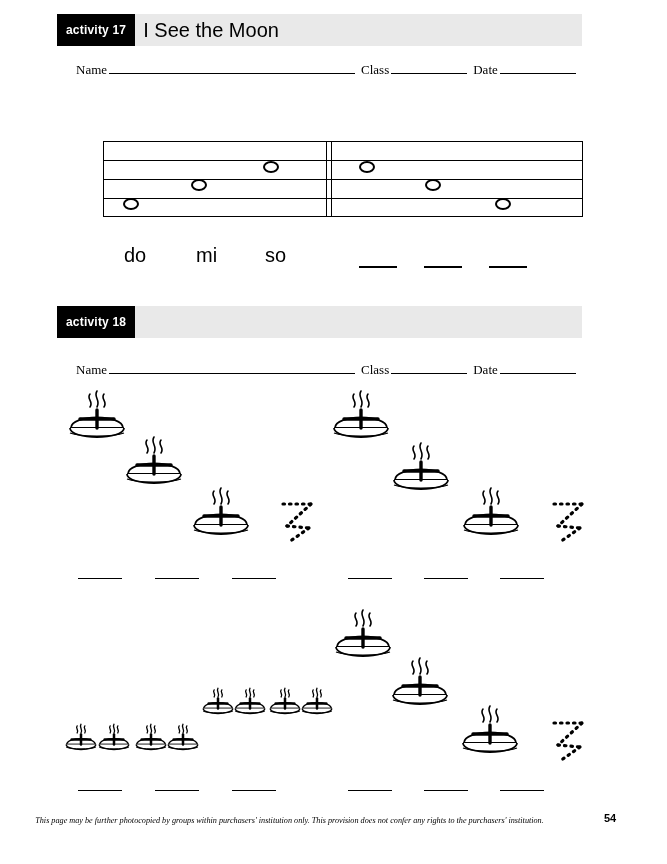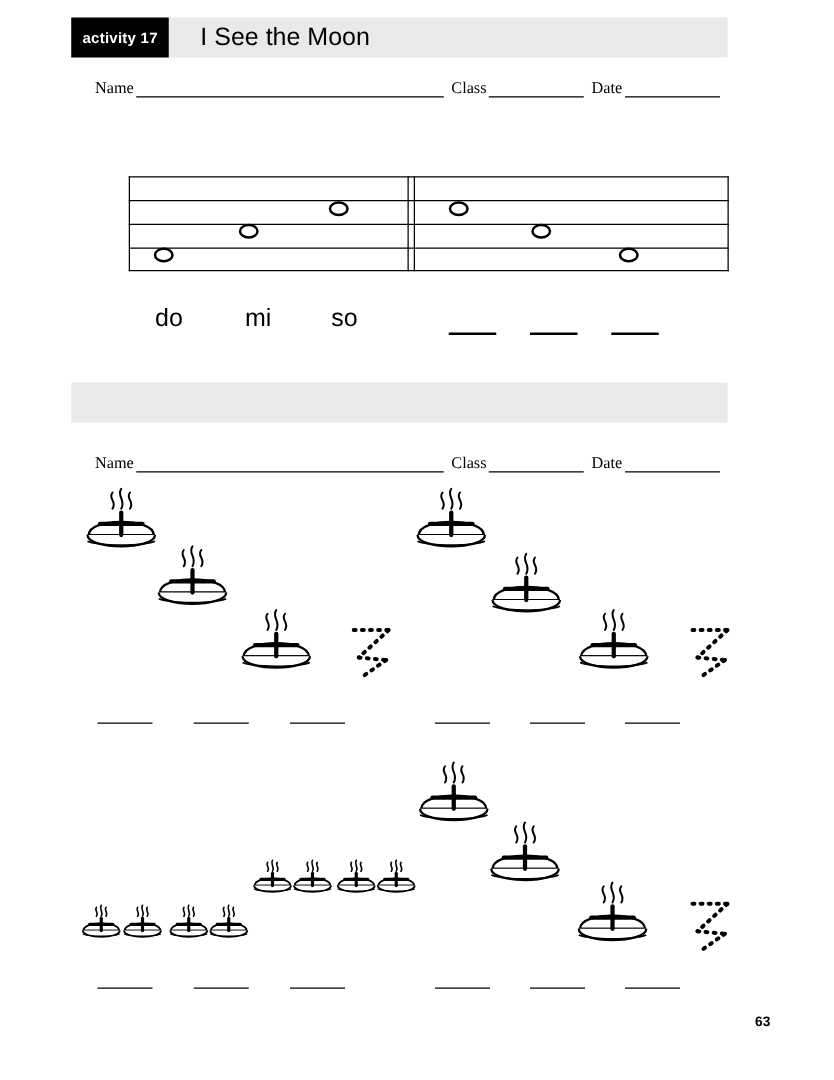--- a/index.html
+++ b/index.html
@@ -40,32 +40,32 @@
     align-items: center;
     padding: 0 9px;
     letter-spacing: 0.2px;
     white-space: nowrap;
   }
   .activity-title {
     font-family: "Liberation Sans", sans-serif;
     font-size: 20px;
     display: flex;
     align-items: center;
-    padding-left: 25px;
+    padding-left: 8px;
     color: #000;
     white-space: nowrap;
   }
 
   
   .nameline {
     position: absolute;
     font-family: "Liberation Serif", serif;
     font-size: 13px;
     display: flex;
-    align-items: flex-end;
+    align-items: flex-start;
     white-space: nowrap;
   }
   .nameline .lbl { margin-right: 1px; }
   .nameline .rule {
     display: inline-block;
     border-bottom: 1px solid #000;
     height: 11px;
     margin: 0 6px 0 1px;
   }
 
@@ -188,20 +188,21 @@
 
   <div class="solfege" style="left:124px; top:244px;">do</div>
   <div class="solfege" style="left:196px; top:244px;">mi</div>
   <div class="solfege" style="left:265px; top:244px;">so</div>
 
   <div class="blank-line" style="left:359px; top:266px; width:38px;"></div>
   <div class="blank-line" style="left:424px; top:266px; width:38px;"></div>
   <div class="blank-line" style="left:489px; top:266px; width:38px;"></div>
 
   <div class="activity-bar" style="left:57px; top:306px; width:525px;">
+    <div class="activity-tag">activity 18</div>
   </div>
 
   <div class="nameline" style="left:76px; top:362px;">
     <span class="lbl">Name</span>
     <span class="rule" style="width:246px;"></span>
     <span class="lbl">Class</span>
     <span class="rule" style="width:76px;"></span>
     <span class="lbl">Date</span>
     <span class="rule" style="width:76px;"></span>
   </div>
@@ -478,15 +479,16 @@
     </svg>
   </div>
 
   <div class="answer-blank" style="left:78px; top:790px; width:44px;"></div>
   <div class="answer-blank" style="left:155px; top:790px; width:44px;"></div>
   <div class="answer-blank" style="left:232px; top:790px; width:44px;"></div>
   <div class="answer-blank" style="left:348px; top:790px; width:44px;"></div>
   <div class="answer-blank" style="left:424px; top:790px; width:44px;"></div>
   <div class="answer-blank" style="left:500px; top:790px; width:44px;"></div>
 
-  <div class="page-number" style="left:604px; top:812px;">63</div>
+  <div class="footer-text" style="top:816px;">This page may be further photocopied by groups within purchasers' institution only. This provision does not confer any rights to the purchasers' institution.</div>
+  <div class="page-number" style="left:604px; top:812px;">54</div>
 
 </div>
 
 </body></html>

